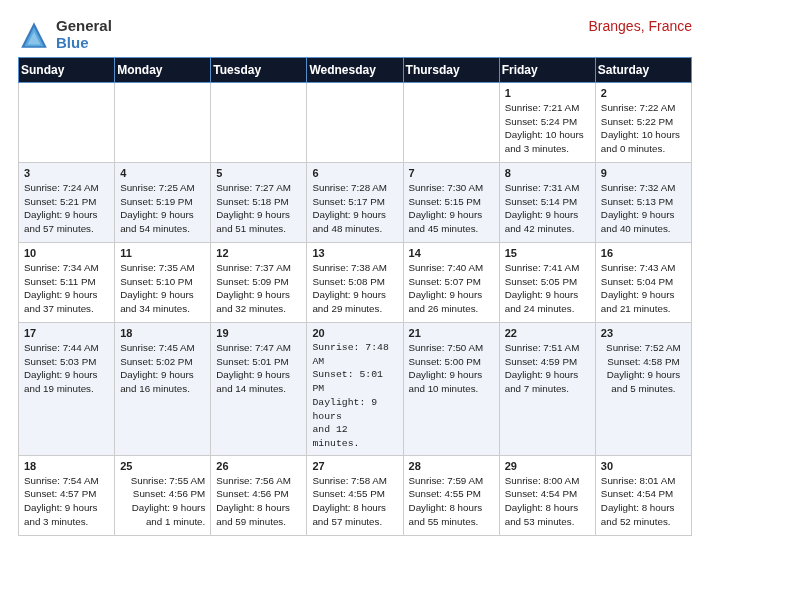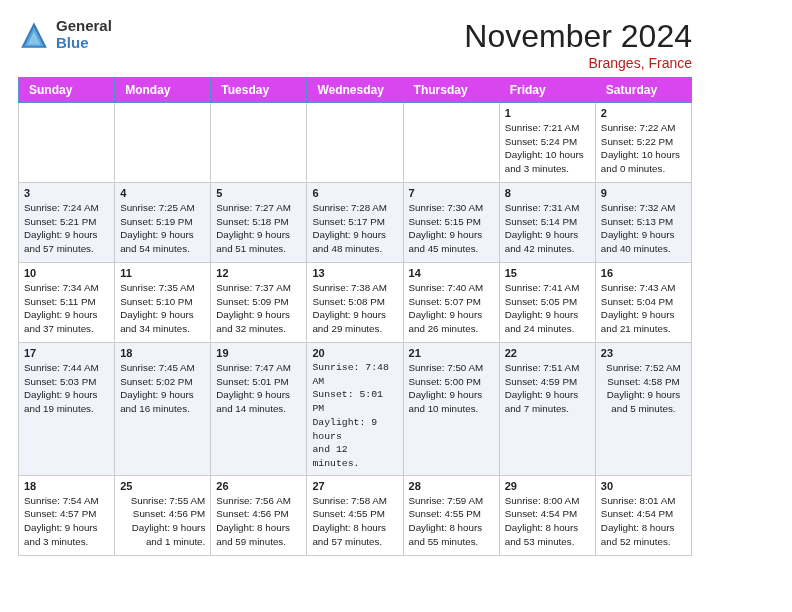--- a/index.html
+++ b/index.html
@@ -56,25 +56,25 @@
     .location {
       font-size: 14px;
       color: #b91c1c;
     }
     .calendar {
       width: 100%;
       border-collapse: collapse;
       margin-top: 6px;
     }
     .calendar th {
-      background: #d946ef;
+      background: #0f172a;
       color: #fff;
       font-size: 12px;
       font-weight: bold;
-      padding: 5px 10px;
+      padding: 5px 2px;
       border: 1px solid #5590cc;
       text-align: left;
     }
     .calendar td {
       border: 1px solid #ccc;
       vertical-align: top;
       padding: 4px 5px;
       font-size: 10.5px;
       color: #222;
       width: calc(100% / 7);
@@ -118,21 +118,20 @@
         <polygon points="20,4 36,36 4,36" fill="#3a7bbf"></polygon>
         <polygon points="20,10 32,34 8,34" fill="#5aaae0"></polygon>
         <polygon points="20,16 28,32 12,32" fill="#fff" opacity="0.3"></polygon>
       </svg>
       <div class="logo-text">
         <span class="logo-general">General</span>
         <span class="logo-blue">Blue</span>
       </div>
     </div>
     <div class="title-block">
-      <div class="month-title">November 2024</div>
       <div class="location">Branges, France</div>
     </div>
   </div>
 
   <table class="calendar">
     <thead>
       <tr>
       <th>Sunday</th>
           <th>Monday</th>
           <th>Tuesday</th>

